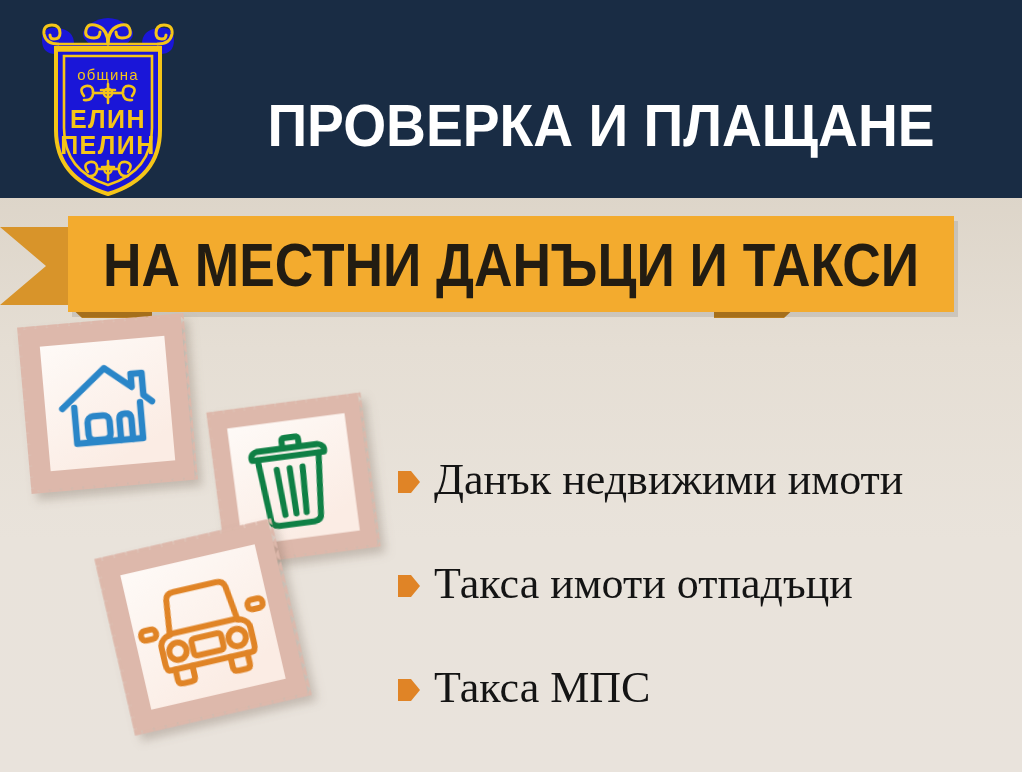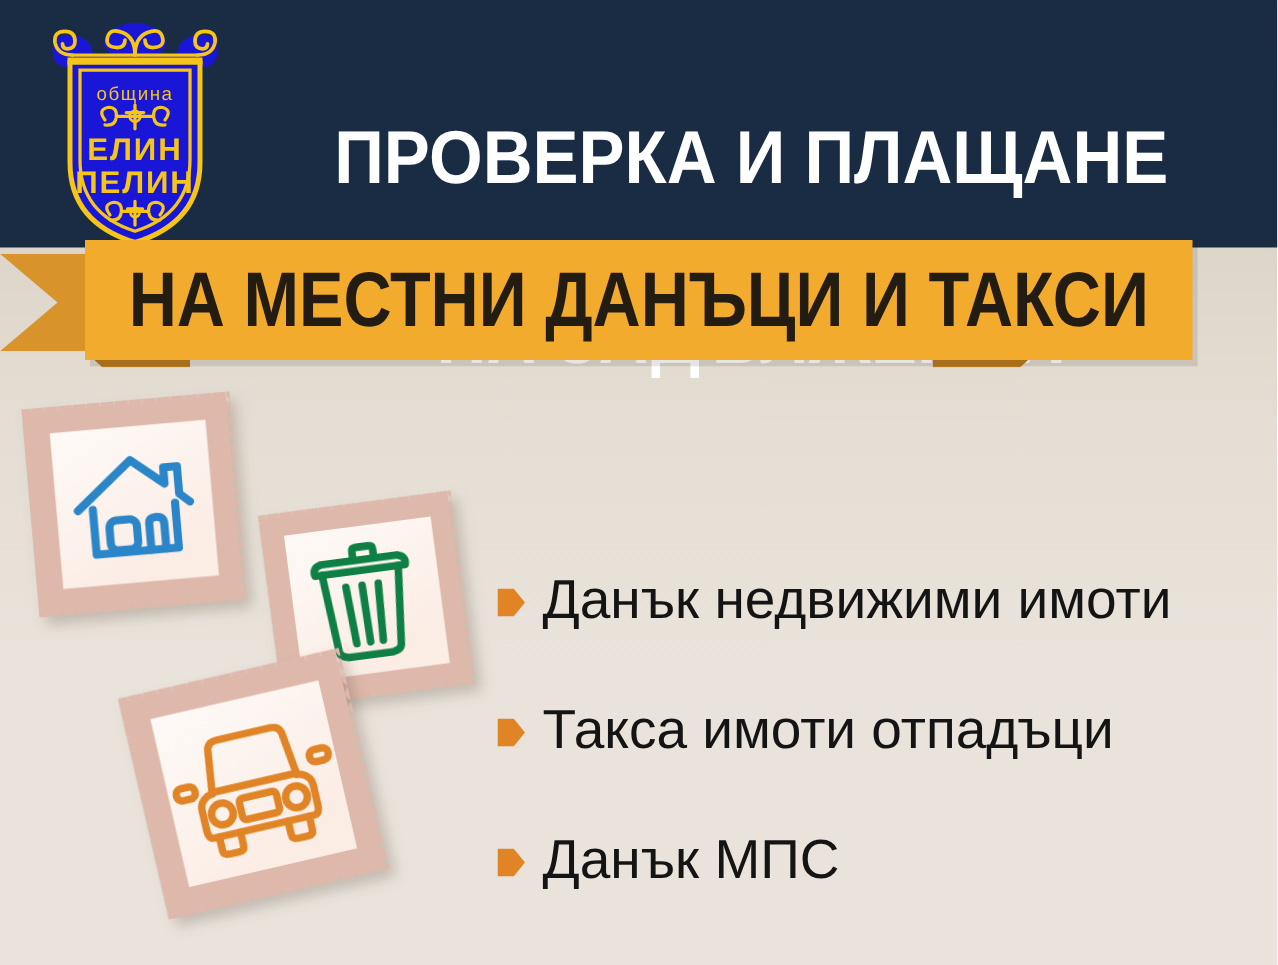--- a/index.html
+++ b/index.html
@@ -51,22 +51,22 @@
   
   .logo-wrap {
     position: absolute;
     left: 28px; top: 18px;
     width: 160px; height: 182px;
   }
 
   
   .ribbon {
     position: absolute;
-    left: 0; top: 184px;
-    width: 866px; height: 118px; padding-left: 32px;
+    left: 0; top: 208px;
+    width: 866px; height: 118px;
   }
   .ribbon-tail {
     position: absolute;
     top: 19px;
     width: 150px;
     height: 78px;
     background: #d8942a;
   }
   .ribbon-tail.left {
     left: 0px;
@@ -133,21 +133,21 @@
     align-items: center;
     height: 104px;
   }
   .bullet-marker {
     flex: 0 0 auto;
     width: 22px; height: 26px;
     margin-right: 14px;
     margin-top: 4px;
   }
   .bullet-label {
-    font-family: Liberation Sans, sans-serif;
+    font-family: Liberation Serif, serif;
     font-weight: 400;
     font-size: 44px;
     color: #141414;
     line-height: 1.05;
     white-space: nowrap;
   }
 </style>
 </head>
 <body>
 
@@ -311,18 +311,18 @@
       <svg class="bullet-marker" viewBox="0 0 22 26">
         <path d="M0 2 L13 2 L22 13 L13 24 L0 24 Z" fill="#e08426"></path>
       </svg>
       <div class="bullet-label">Такса имоти отпадъци</div>
     </div>
 
     <div class="bullet-row">
       <svg class="bullet-marker" viewBox="0 0 22 26">
         <path d="M0 2 L13 2 L22 13 L13 24 L0 24 Z" fill="#e08426"></path>
       </svg>
-      <div class="bullet-label">Данък МПС</div>
+      <div class="bullet-label">Такса МПС</div>
     </div>
 
   </div>
 
 </div>
 
 </body></html>

